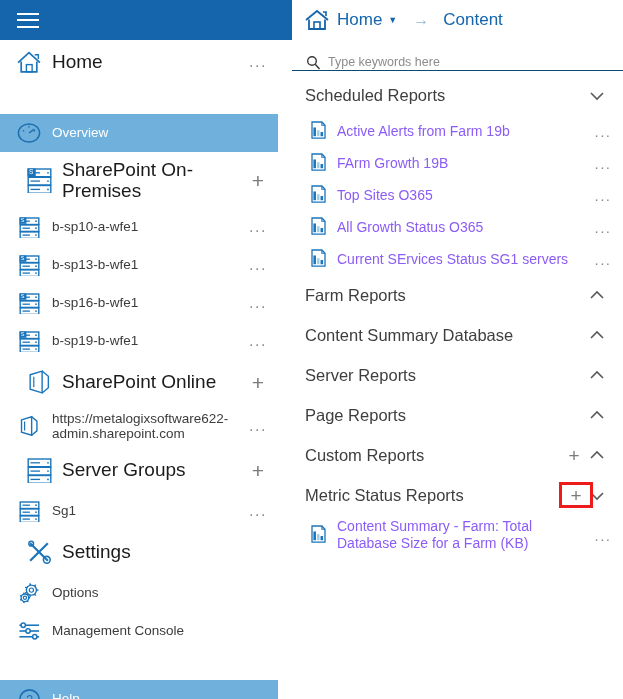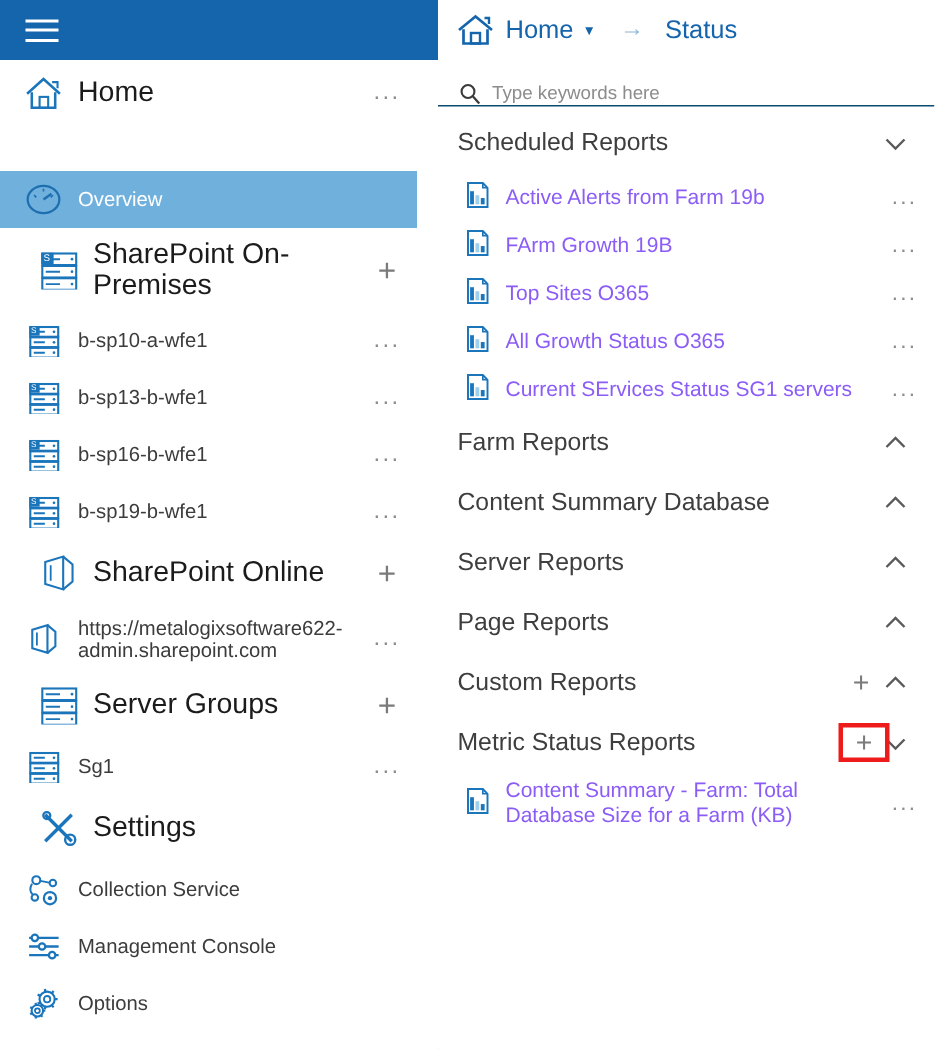--- a/index.html
+++ b/index.html
@@ -363,49 +363,20 @@
         <div class="row group">
           <span class="ic">
             <svg width="26" height="26" viewBox="0 0 26 26">
               <line x1="4.16" y1="4.16" x2="21.84" y2="21.84" stroke="#1b75bb" stroke-width="2.2"></line>
               <line x1="21.84" y1="4.16" x2="4.16" y2="21.84" stroke="#1b75bb" stroke-width="2.2"></line>
               <circle cx="20.8" cy="20.8" r="3.38" fill="none" stroke="#1b75bb" stroke-width="1.6"></circle>
               <circle cx="5.2" cy="4.68" r="2.34" fill="none" stroke="#1b75bb" stroke-width="1.5"></circle>
             </svg>
           </span>
           <span class="lbl">Settings</span>
-          <span class="act"></span>
-        </div>
-        <div class="row child">
-          <span class="ic">
-            <svg width="24" height="24" viewBox="0 0 24 24">
-              <circle cx="7.199999999999999" cy="5.76" r="2.64" fill="none" stroke="#1b75bb" stroke-width="1.4"></circle>
-              <circle cx="18.240000000000002" cy="7.68" r="2.16" fill="none" stroke="#1b75bb" stroke-width="1.4"></circle>
-              <circle cx="6.24" cy="17.28" r="2.16" fill="none" stroke="#1b75bb" stroke-width="1.4"></circle>
-              <circle cx="16.32" cy="17.759999999999998" r="4.08" fill="none" stroke="#1b75bb" stroke-width="1.5"></circle>
-              <circle cx="16.32" cy="17.759999999999998" r="1.44" fill="#1b75bb"></circle>
-              <path d="M4.32 8.16 Q1.92 12.48 4.800000000000001 15.36" fill="none" stroke="#1b75bb" stroke-width="1.3"></path>
-              <line x1="9.84" y1="6.24" x2="15.84" y2="7.4399999999999995" stroke="#1b75bb" stroke-width="1.3"></line>
-            </svg>
-          </span>
-          <span class="lbl">Collection Service</span>
-          <span class="act"></span>
-        </div>
-        <div class="row child">
-          <span class="ic">
-            <svg width="24" height="24" viewBox="0 0 24 24">
-              <line x1="2.4000000000000004" y1="6.24" x2="22.080000000000002" y2="6.24" stroke="#1b75bb" stroke-width="1.6"></line>
-              <circle cx="6.24" cy="6.24" r="2.16" fill="#fff" stroke="#1b75bb" stroke-width="1.5"></circle>
-              <line x1="2.4000000000000004" y1="12" x2="22.080000000000002" y2="12" stroke="#1b75bb" stroke-width="1.6"></line>
-              <circle cx="11.040000000000001" cy="12" r="2.16" fill="#fff" stroke="#1b75bb" stroke-width="1.5"></circle>
-              <line x1="2.4000000000000004" y1="17.759999999999998" x2="22.080000000000002" y2="17.759999999999998" stroke="#1b75bb" stroke-width="1.6"></line>
-              <circle cx="17.759999999999998" cy="17.759999999999998" r="2.16" fill="#fff" stroke="#1b75bb" stroke-width="1.5"></circle>
-            </svg>
-          </span>
-          <span class="lbl">Management Console</span>
           <span class="act"></span>
         </div>
         <div class="row child">
           <span class="ic">
             <svg width="24" height="24" viewBox="0 0 24 24">
               <circle cx="14.399999999999999" cy="9.120000000000001" r="5.04" fill="none" stroke="#1b75bb" stroke-width="1.4"></circle>
               <circle cx="14.399999999999999" cy="9.120000000000001" r="2.1168" fill="none" stroke="#1b75bb" stroke-width="1.2"></circle>
               <line x1="19.4" y1="9.1" x2="21.4" y2="9.1" stroke="#1b75bb" stroke-width="1.5"></line>
               <line x1="17.5" y1="13.1" x2="18.7" y2="14.6" stroke="#1b75bb" stroke-width="1.5"></line>
               <line x1="13.3" y1="14.0" x2="12.9" y2="15.9" stroke="#1b75bb" stroke-width="1.5"></line>
@@ -420,20 +391,34 @@
               <line x1="7.1" y1="20.5" x2="6.7" y2="22.0" stroke="#1b75bb" stroke-width="1.5"></line>
               <line x1="4.5" y1="18.5" x2="3.1" y2="19.1" stroke="#1b75bb" stroke-width="1.5"></line>
               <line x1="4.5" y1="15.1" x2="3.1" y2="14.5" stroke="#1b75bb" stroke-width="1.5"></line>
               <line x1="7.1" y1="13.1" x2="6.7" y2="11.6" stroke="#1b75bb" stroke-width="1.5"></line>
               <line x1="10.3" y1="13.8" x2="11.2" y2="12.7" stroke="#1b75bb" stroke-width="1.5"></line>
             </svg>
           </span>
           <span class="lbl">Options</span>
           <span class="act"></span>
         </div>
+        <div class="row child">
+          <span class="ic">
+            <svg width="24" height="24" viewBox="0 0 24 24">
+              <line x1="2.4000000000000004" y1="6.24" x2="22.080000000000002" y2="6.24" stroke="#1b75bb" stroke-width="1.6"></line>
+              <circle cx="6.24" cy="6.24" r="2.16" fill="#fff" stroke="#1b75bb" stroke-width="1.5"></circle>
+              <line x1="2.4000000000000004" y1="12" x2="22.080000000000002" y2="12" stroke="#1b75bb" stroke-width="1.6"></line>
+              <circle cx="11.040000000000001" cy="12" r="2.16" fill="#fff" stroke="#1b75bb" stroke-width="1.5"></circle>
+              <line x1="2.4000000000000004" y1="17.759999999999998" x2="22.080000000000002" y2="17.759999999999998" stroke="#1b75bb" stroke-width="1.6"></line>
+              <circle cx="17.759999999999998" cy="17.759999999999998" r="2.16" fill="#fff" stroke="#1b75bb" stroke-width="1.5"></circle>
+            </svg>
+          </span>
+          <span class="lbl">Management Console</span>
+          <span class="act"></span>
+        </div>
         <div class="row child sel">
           <span class="ic">
             <svg width="23" height="23" viewBox="0 0 23 23">
               <circle cx="11.5" cy="11.5" r="9.66" fill="none" stroke="#1e6fb0" stroke-width="1.6"></circle>
               <text x="11.5" y="16.099999999999998" font-size="11.96" fill="#1e6fb0" text-anchor="middle" font-family="Liberation Sans">?</text>
             </svg>
           </span>
           <span class="lbl">Help</span>
           <span class="act"></span>
         </div>
@@ -448,21 +433,21 @@
         <svg width="26" height="24" viewBox="0 0 26 24">
           <path d="M2 12 L13 3 L24 12" fill="none" stroke="#1565ac" stroke-width="1.8"></path>
           <path d="M5 11.5 V21 H21 V11.5" fill="none" stroke="#1565ac" stroke-width="1.8"></path>
           <rect x="10" y="14" width="6" height="7" fill="none" stroke="#1565ac" stroke-width="1.6"></rect>
           <path d="M19 4 h3 v4" fill="none" stroke="#1565ac" stroke-width="1.6"></path>
         </svg>
       </span>
       <span class="home-tx">Home</span>
       <span class="caret">▼</span>
       <span class="arrow">→</span>
-      <span class="cur">Status</span>
+      <span class="cur">Content</span>
     </div>
 
     <div class="searchbar">
       <span class="s-ic">
         <svg width="15" height="15" viewBox="0 0 15 15">
           <circle cx="6" cy="6" r="4.3" fill="none" stroke="#3a3a3a" stroke-width="1.4"></circle>
           <line x1="9.2" y1="9.2" x2="13.5" y2="14" stroke="#3a3a3a" stroke-width="1.5"></line>
         </svg>
       </span>
       <input type="text" placeholder="Type keywords here" style="">

